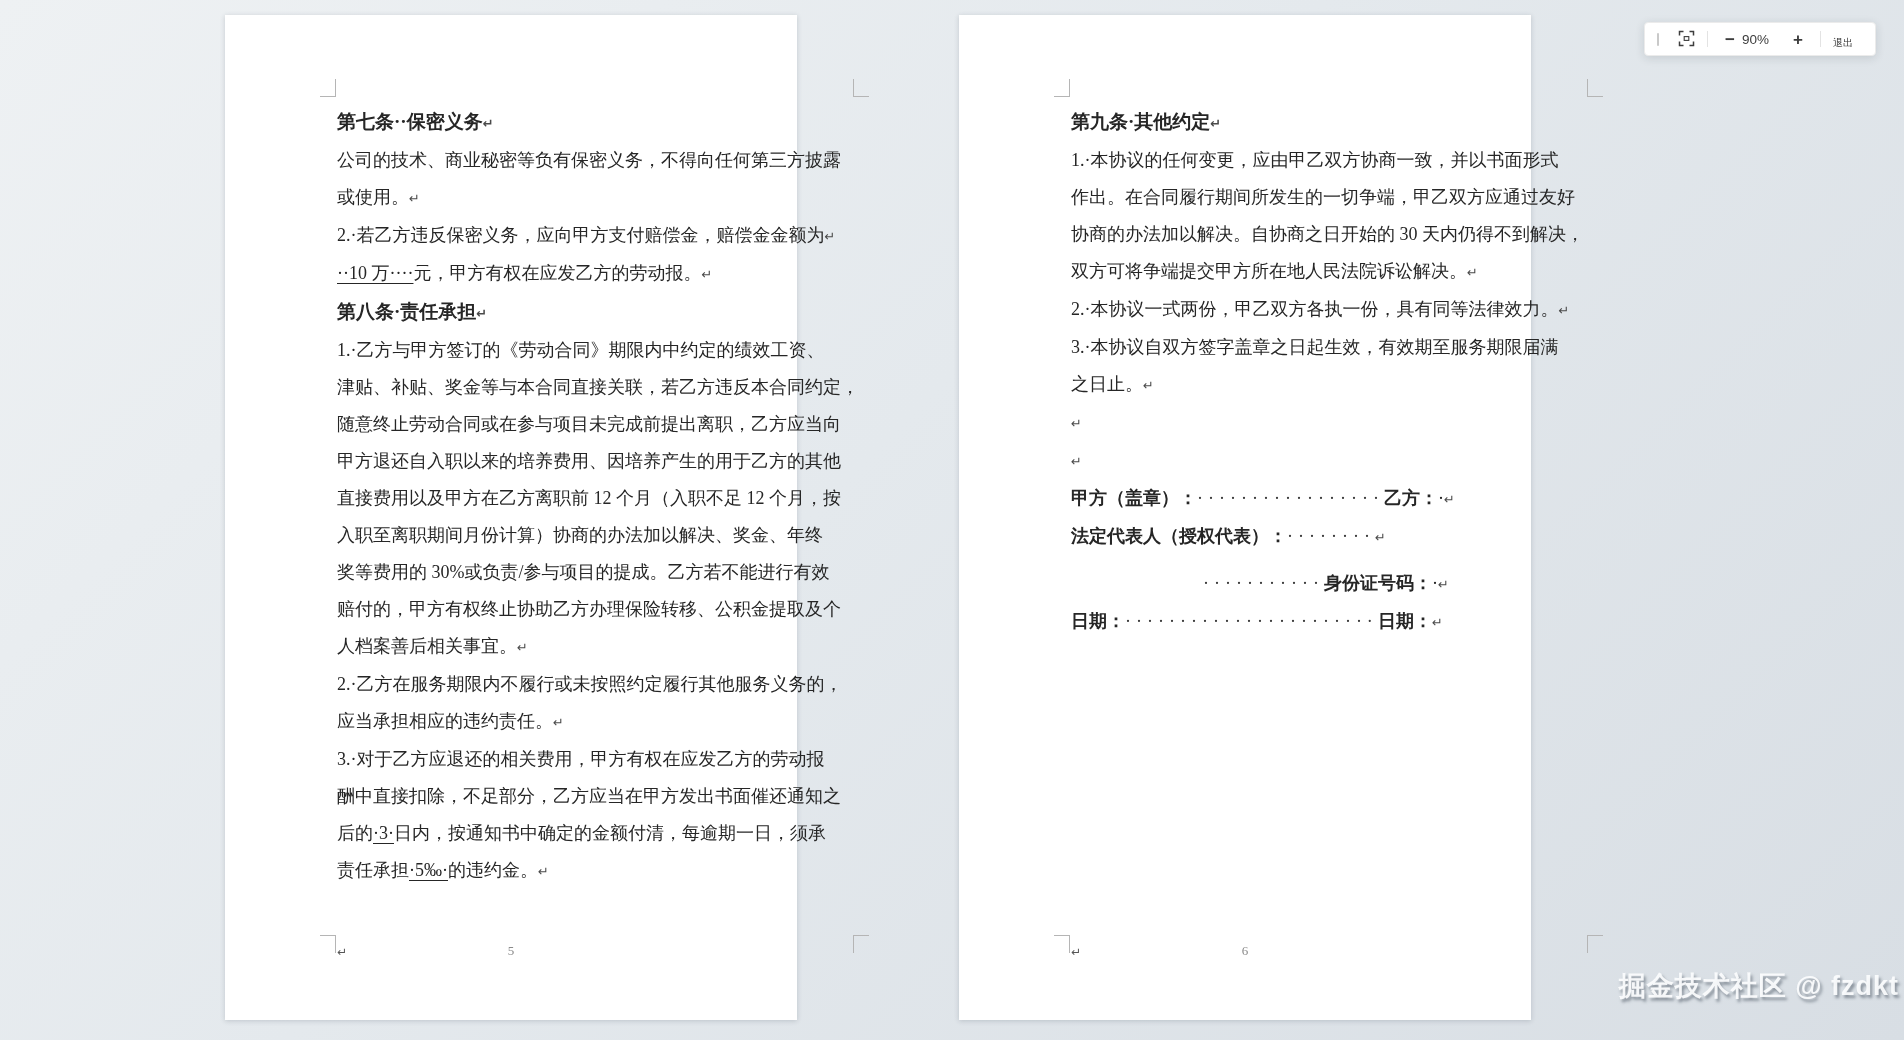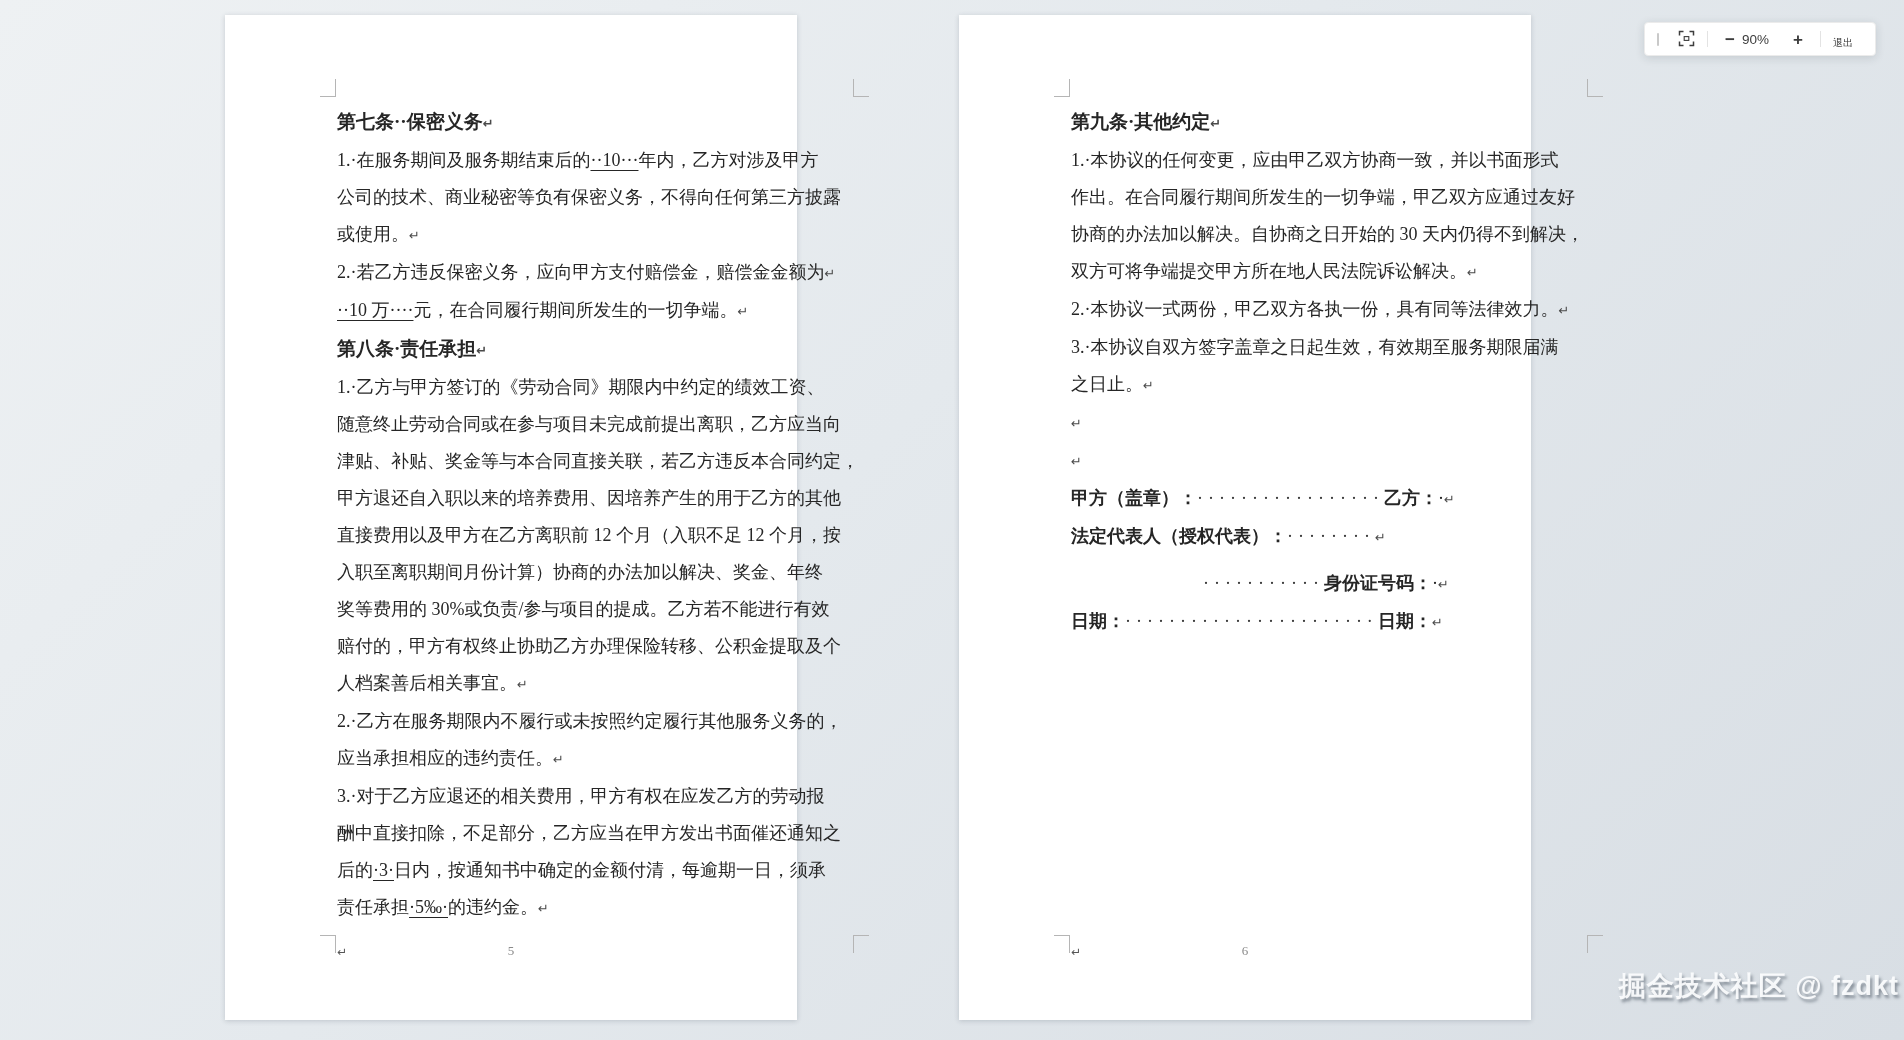--- a/index.html
+++ b/index.html
@@ -75,29 +75,28 @@
 
 <div class="screen">
 
   <div class="page" style="left:225px">
     <div class="corner tl"></div>
     <div class="corner tr"></div>
     <div class="corner bl"></div>
     <div class="corner br"></div>
     <div class="page-content">
         <div class="line h"><span>第七条··保密义务</span><span class="pilcrow">↵</span></div>
-        <div class="line j"><span>1.·在服务期间及服务期结束后的</span><span class="u">··10···</span><span>年内，乙方对涉及甲方</span></div>
         <div class="line j"><span>公司的技术、商业秘密等负有保密义务，不得向任何第三方披露</span></div>
         <div class="line e"><span>或使用。</span><span class="pilcrow">↵</span></div>
         <div class="line j"><span>2.·若乙方违反保密义务，应向甲方支付赔偿金，赔偿金金额为</span><span class="pilcrow">↵</span></div>
-        <div class="line e"><span class="u">··10 万····</span><span>元，在合同履行期间所发生的一切争端。</span><span class="pilcrow">↵</span></div>
+        <div class="line e"><span class="u">··10 万····</span><span>元，甲方有权在应发乙方的劳动报。</span><span class="pilcrow">↵</span></div>
         <div class="line h"><span>第八条·责任承担</span><span class="pilcrow">↵</span></div>
         <div class="line j"><span>1.·乙方与甲方签订的《劳动合同》期限内中约定的绩效工资、</span></div>
+        <div class="line j"><span>津贴、补贴、奖金等与本合同直接关联，若乙方违反本合同约定，</span></div>
         <div class="line j"><span>随意终止劳动合同或在参与项目未完成前提出离职，乙方应当向</span></div>
-        <div class="line j"><span>津贴、补贴、奖金等与本合同直接关联，若乙方违反本合同约定，</span></div>
         <div class="line j"><span>甲方退还自入职以来的培养费用、因培养产生的用于乙方的其他</span></div>
         <div class="line j"><span>直接费用以及甲方在乙方离职前 12 个月（入职不足 12 个月，按</span></div>
         <div class="line j"><span>入职至离职期间月份计算）协商的办法加以解决、奖金、年终</span></div>
         <div class="line j"><span>奖等费用的 30%或负责/参与项目的提成。乙方若不能进行有效</span></div>
         <div class="line j"><span>赔付的，甲方有权终止协助乙方办理保险转移、公积金提取及个</span></div>
         <div class="line e"><span>人档案善后相关事宜。</span><span class="pilcrow">↵</span></div>
         <div class="line j"><span>2.·乙方在服务期限内不履行或未按照约定履行其他服务义务的，</span></div>
         <div class="line e"><span>应当承担相应的违约责任。</span><span class="pilcrow">↵</span></div>
         <div class="line j"><span>3.·对于乙方应退还的相关费用，甲方有权在应发乙方的劳动报</span></div>
         <div class="line j"><span>酬中直接扣除，不足部分，乙方应当在甲方发出书面催还通知之</span></div>

